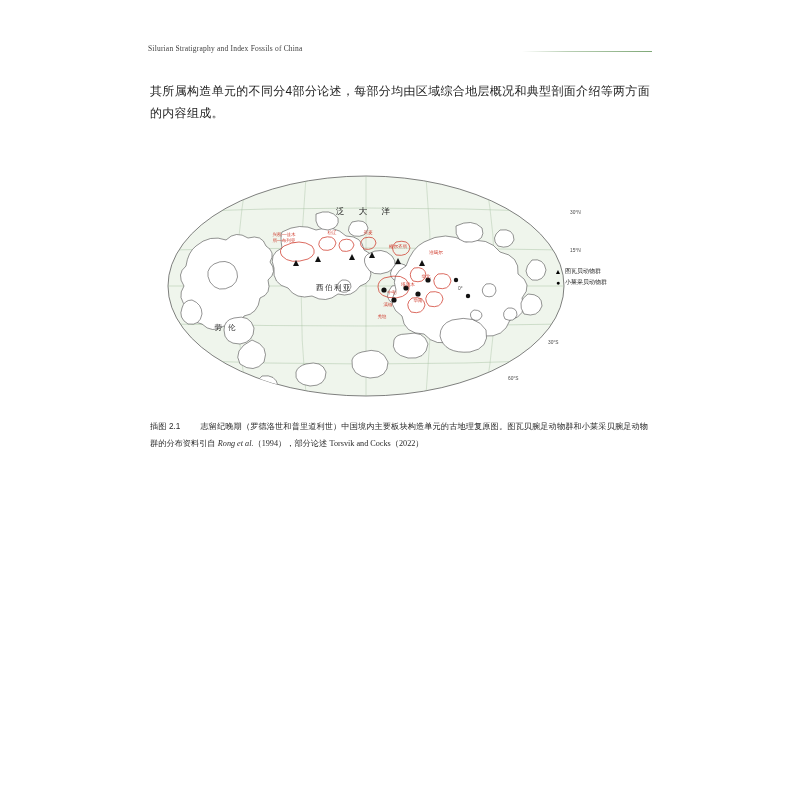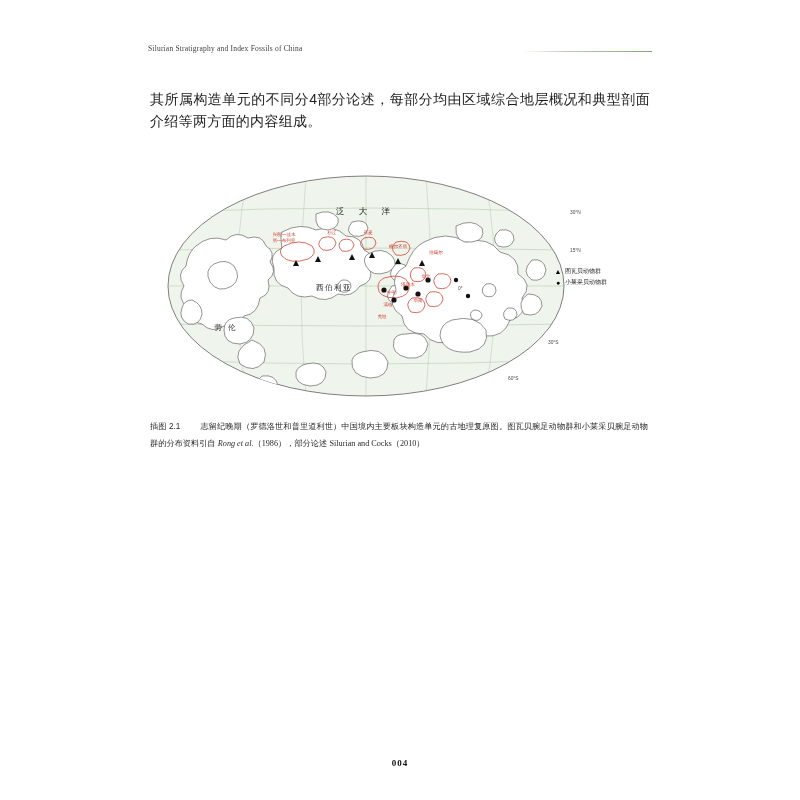--- a/index.html
+++ b/index.html
@@ -45,24 +45,24 @@
     right: 0;
     top: 11px;
     width: 130px;
     height: 1px;
     background: linear-gradient(to right, #ffffff 0%, #b9cfb4 35%, #7fa877 100%);
   }
 
   
   .body-text {
     position: absolute;
-    top: 88px;
+    top: 80px;
     left: 150px;
     width: 500px;
-    font-size: 14px;
+    font-size: 12px;
     line-height: 22px;
     color: #1d1d1d;
     text-align: justify;
     letter-spacing: 0.3px;
   }
 
   
   .figure {
     position: absolute;
     top: 168px;
@@ -276,18 +276,17 @@
         <span>图瓦贝动物群</span>
       </div>
       <div class="legend-row">
         <span class="legend-mark">●</span>
         <span>小莱采贝动物群</span>
       </div>
     </div>
   </div>
 
   <div class="caption">
-    <span class="capnum">插图 2.1</span><span>志留纪晚期（罗德洛世和普里道利世）中国境内主要板块构造单元的古地理复原图。图瓦贝腕足动物群和小莱采贝腕足动物群的分布资料引自 </span><span class="ital">Rong et al.</span><span class="rom">（1986），</span><span>部分论述 </span><span class="rom">Silurian and Cocks</span><span class="rom">（2010）</span>
+    <span class="capnum">插图 2.1</span><span>志留纪晚期（罗德洛世和普里道利世）中国境内主要板块构造单元的古地理复原图。图瓦贝腕足动物群和小莱采贝腕足动物群的分布资料引自 </span><span class="ital">Rong et al.</span><span class="rom">（1994），</span><span>部分论述 </span><span class="rom">Torsvik and Cocks</span><span class="rom">（2022）</span>
   </div>
 
-  <div class="folio">004</div>
 
 </div>
 
 </body></html>

